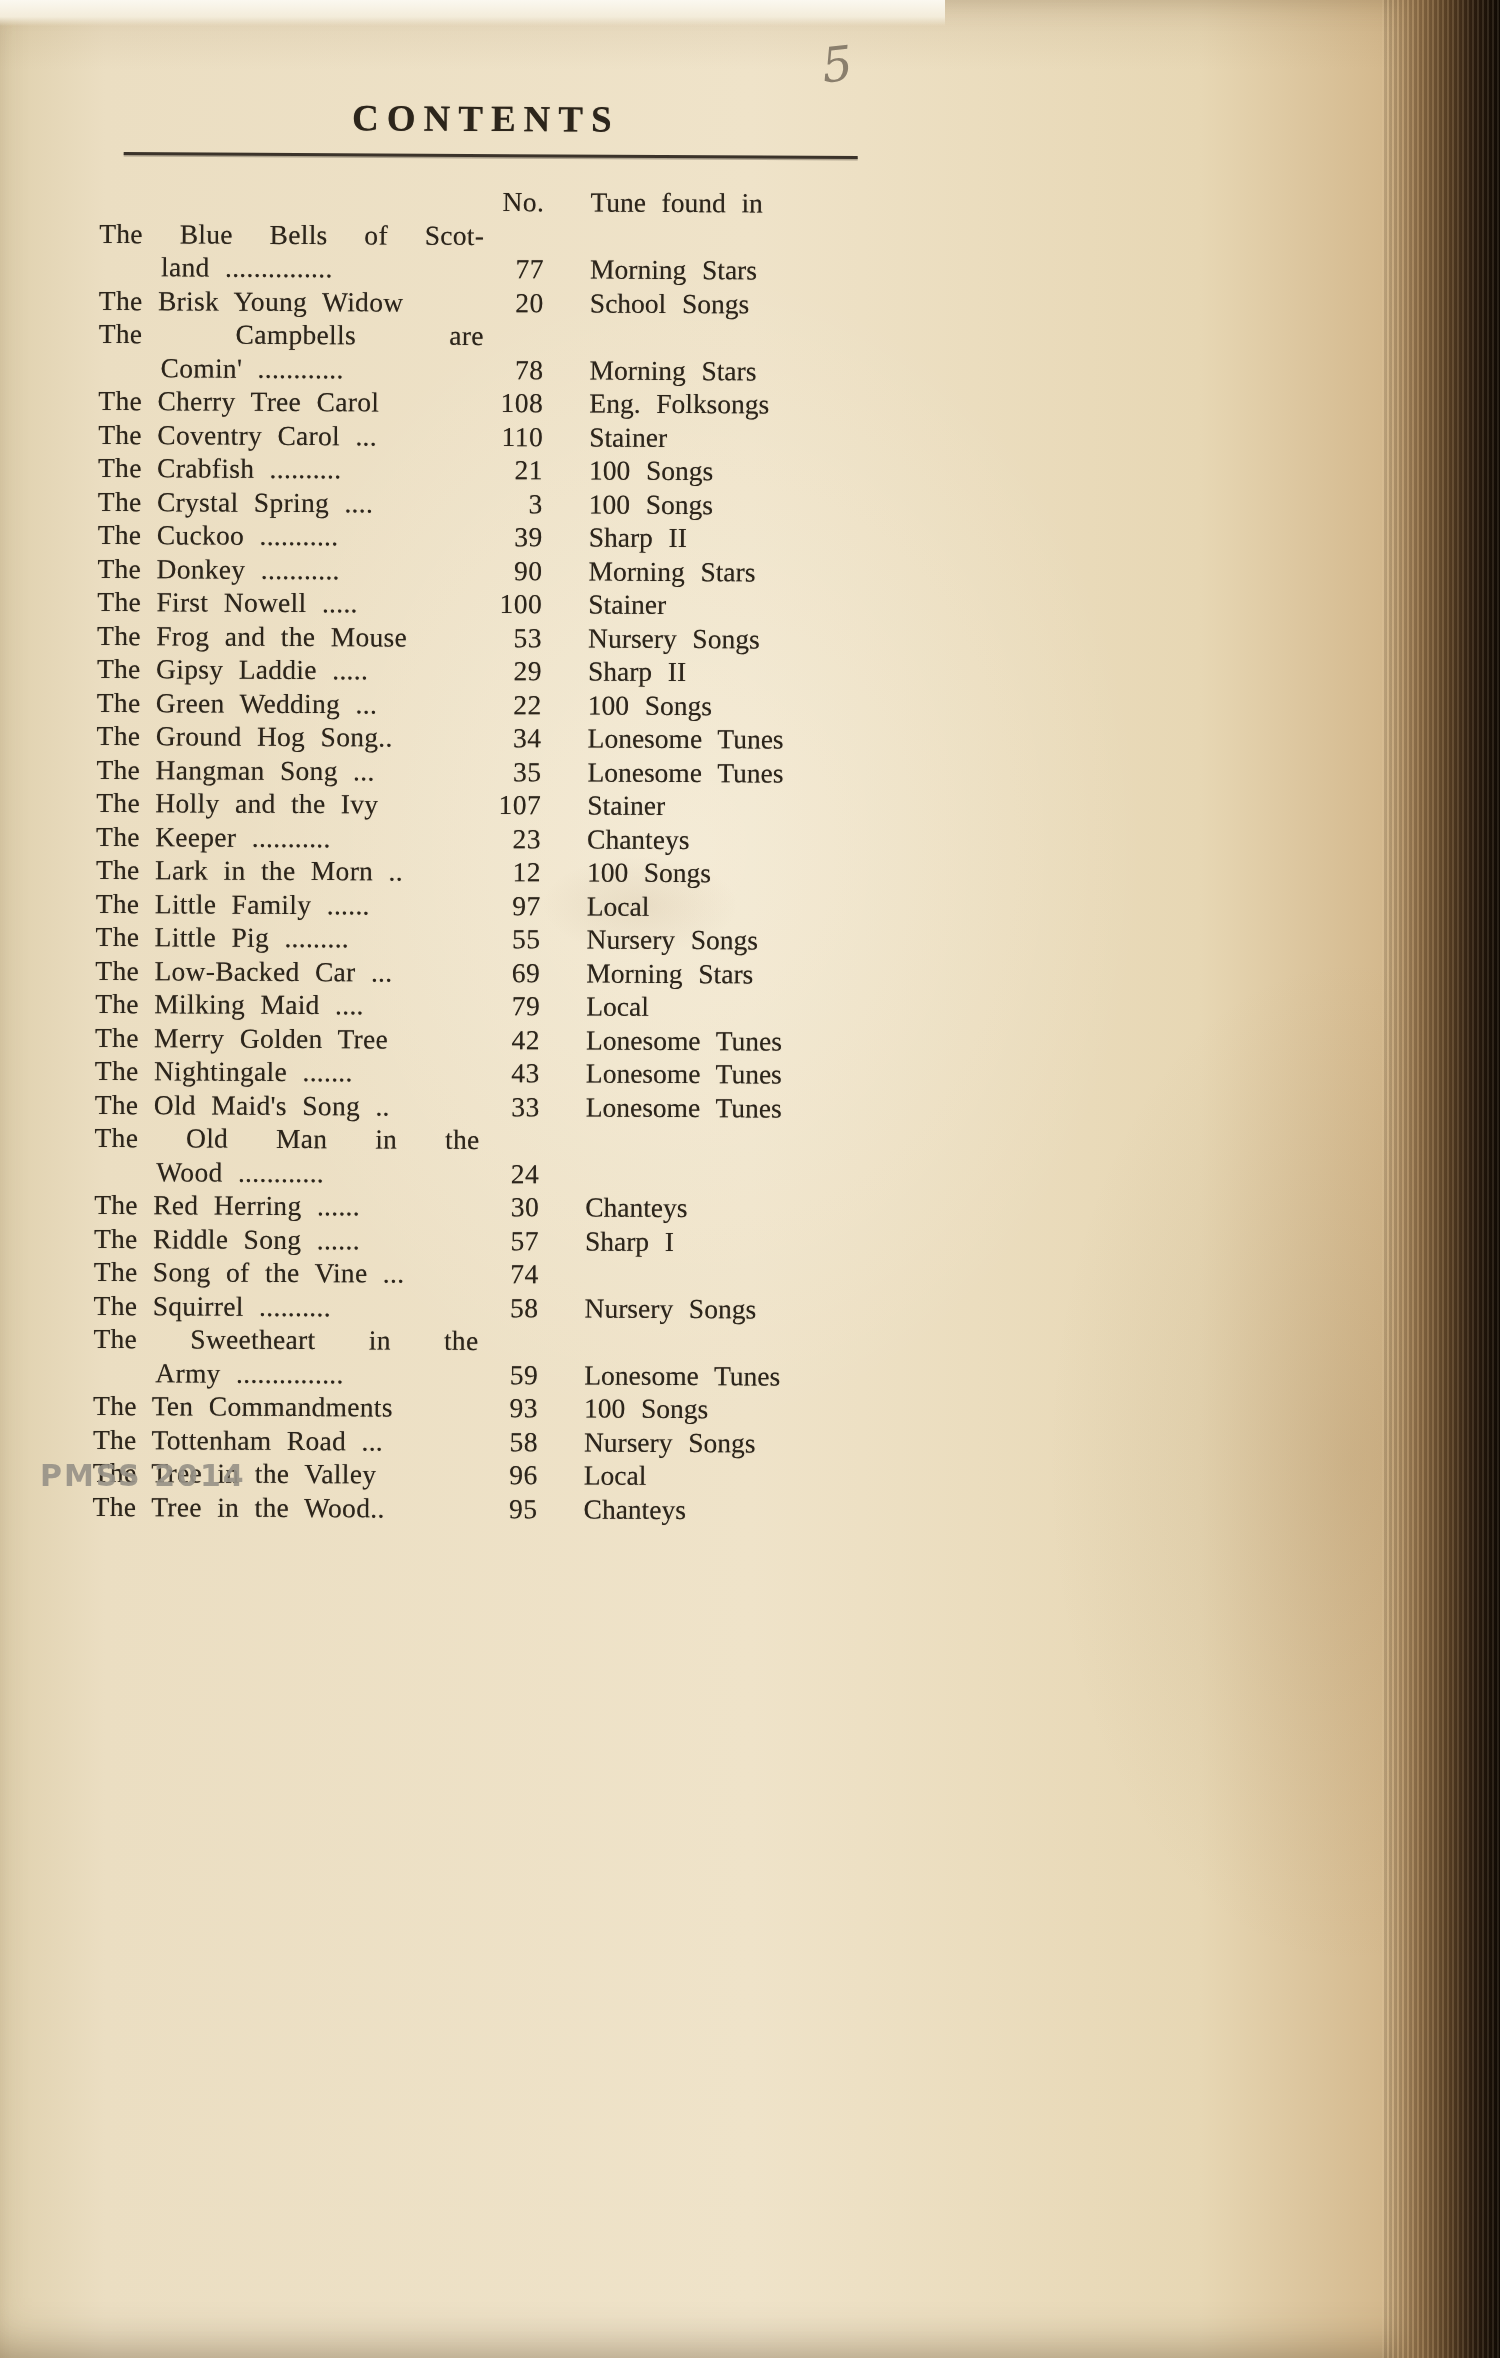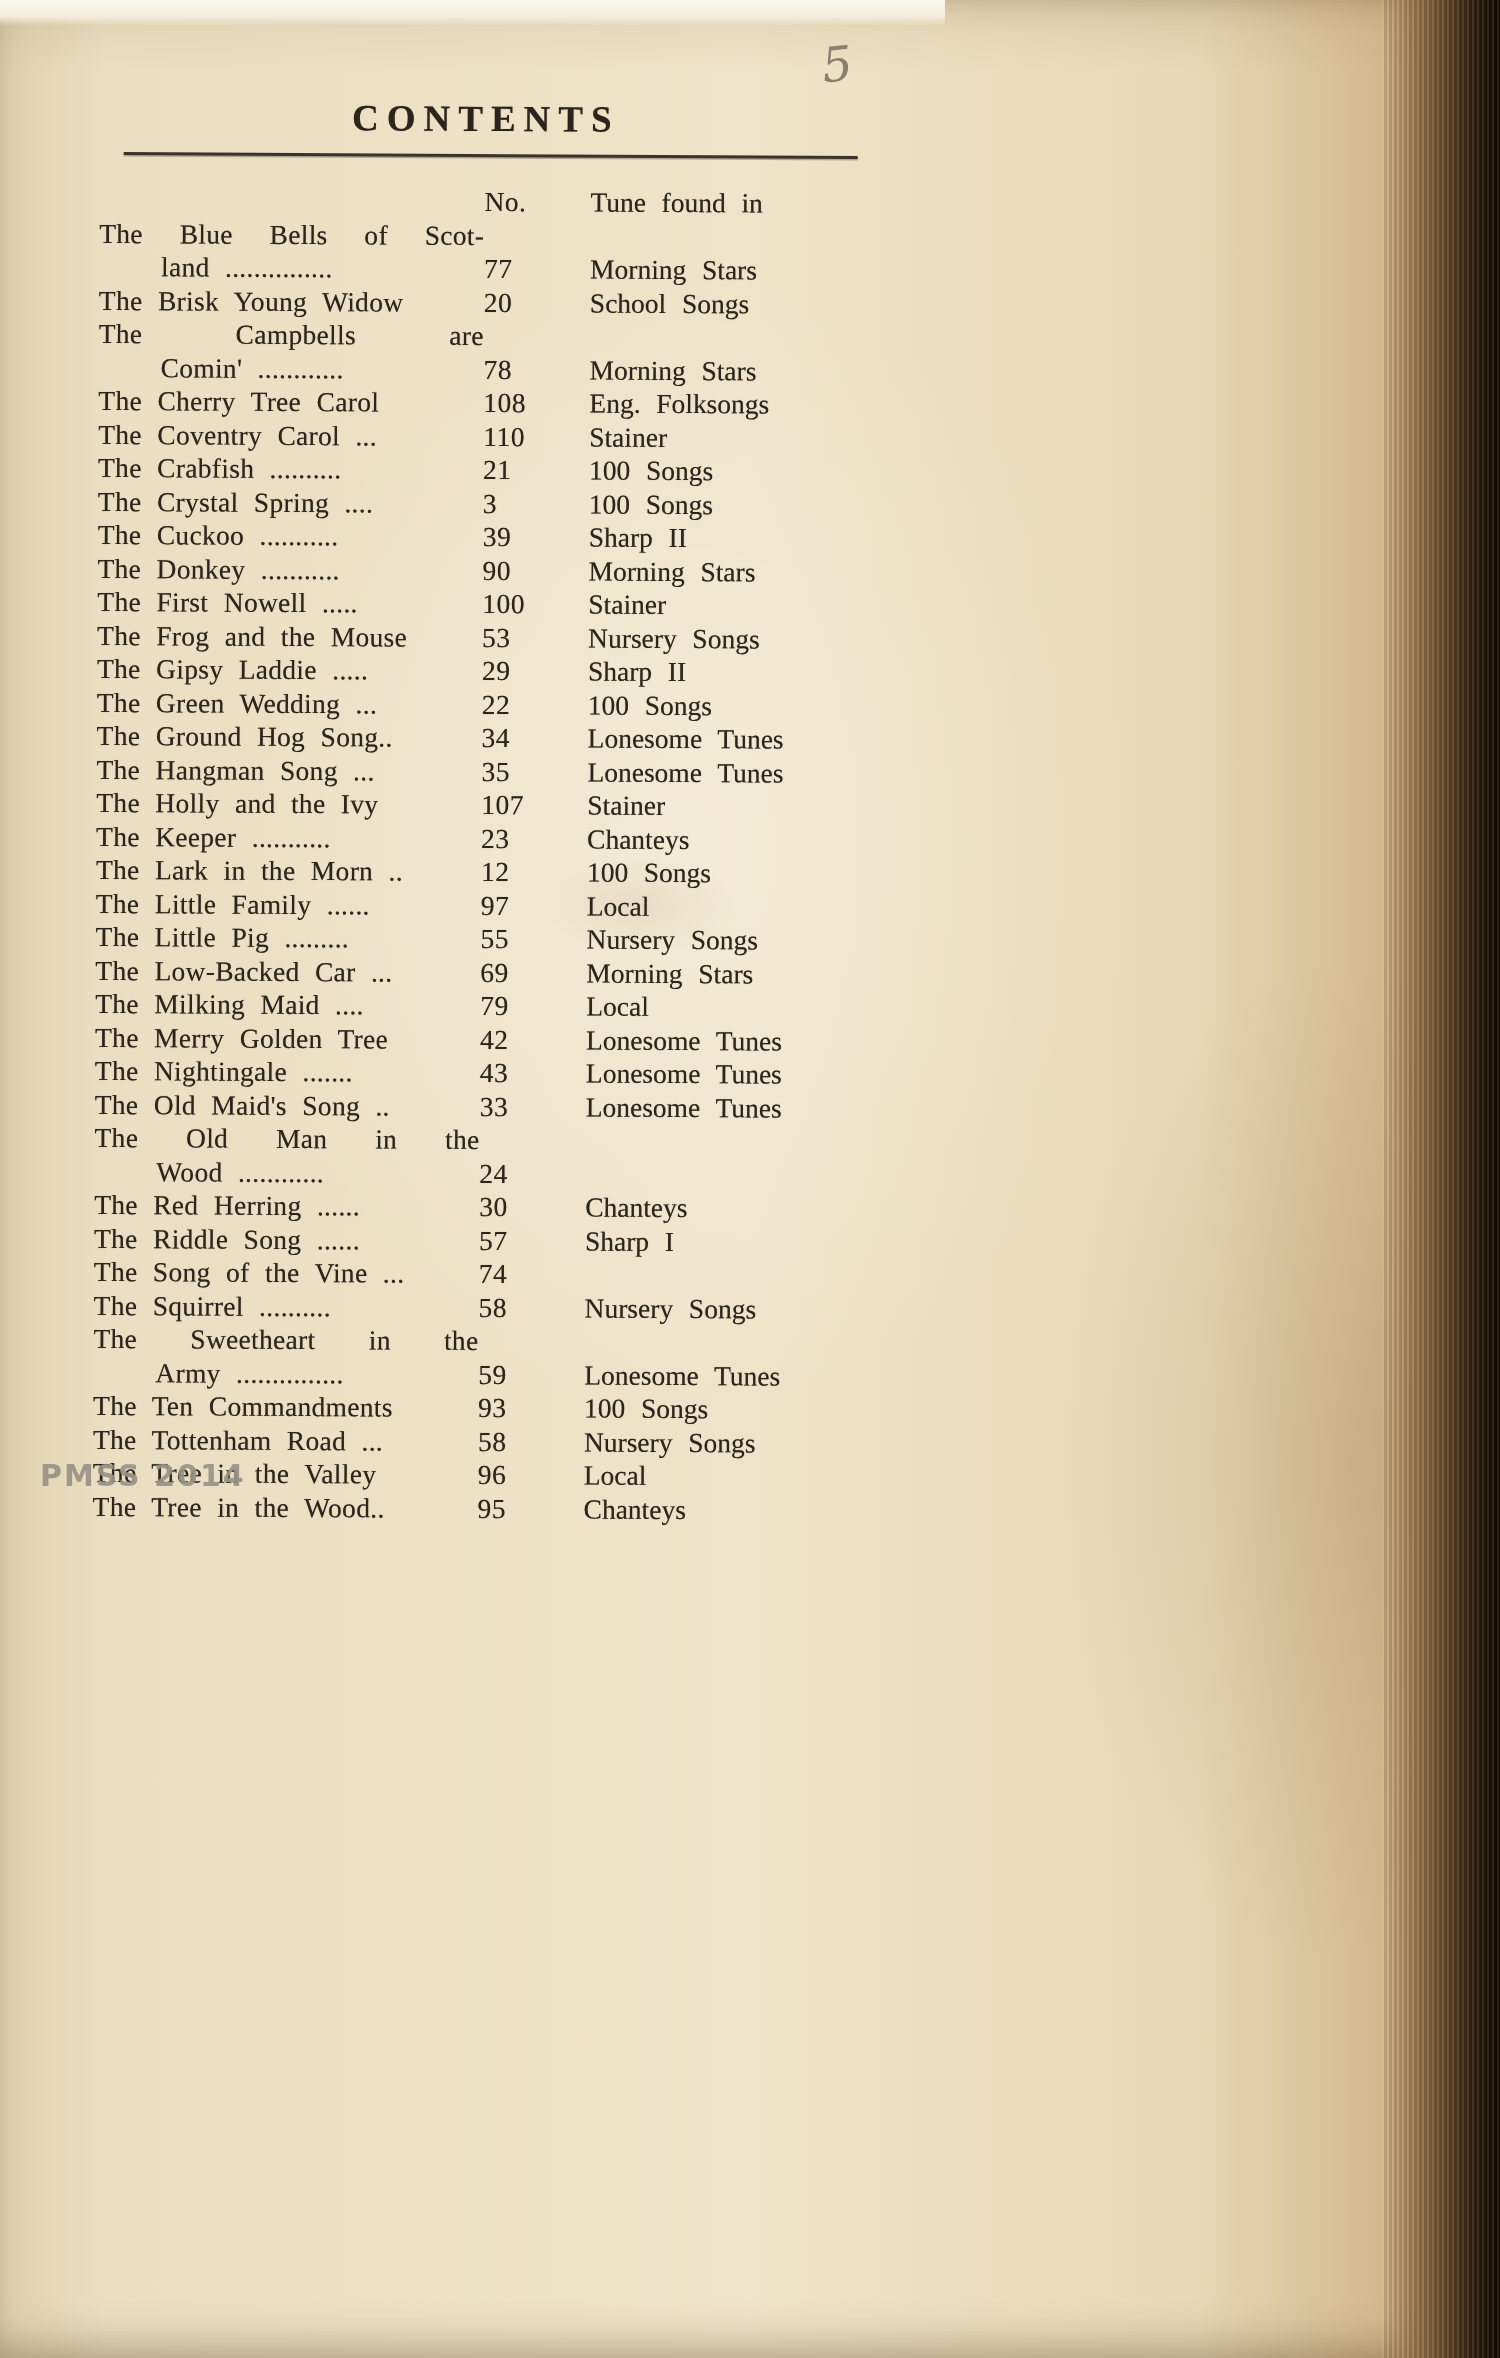--- a/index.html
+++ b/index.html
@@ -59,21 +59,21 @@
     height:3px; background:#3b332a;
     margin:14px 14px 0 24px;
     box-shadow:0 1.5px 0 rgba(59,51,42,0.35);
   }
   .row {
     display:grid;
     grid-template-columns:385px 60px 1fr;
     font-size:27.5px;
     line-height:33.5px;
   }
-  .row .num { text-align:left; align-self:end; letter-spacing:0.5px; }
+  .row .num { text-align:right; align-self:end; letter-spacing:0.5px; }
   .row .src { padding-left:46px; align-self:end; word-spacing:0.32em; white-space:nowrap; }
   .row .ttl { word-spacing:0.3em; letter-spacing:0.3px; }
   .row .ttl .just { text-align-last:justify; }
   .row .ttl .cont { padding-left:62px; }
   .header-row { margin-top:28px; }
   .hdr { word-spacing:0.5em; }
   .watermark {
     position:absolute; left:40px; top:1458px;
     font-family:"DejaVu Sans", sans-serif;
     font-size:30px; font-weight:bold;

